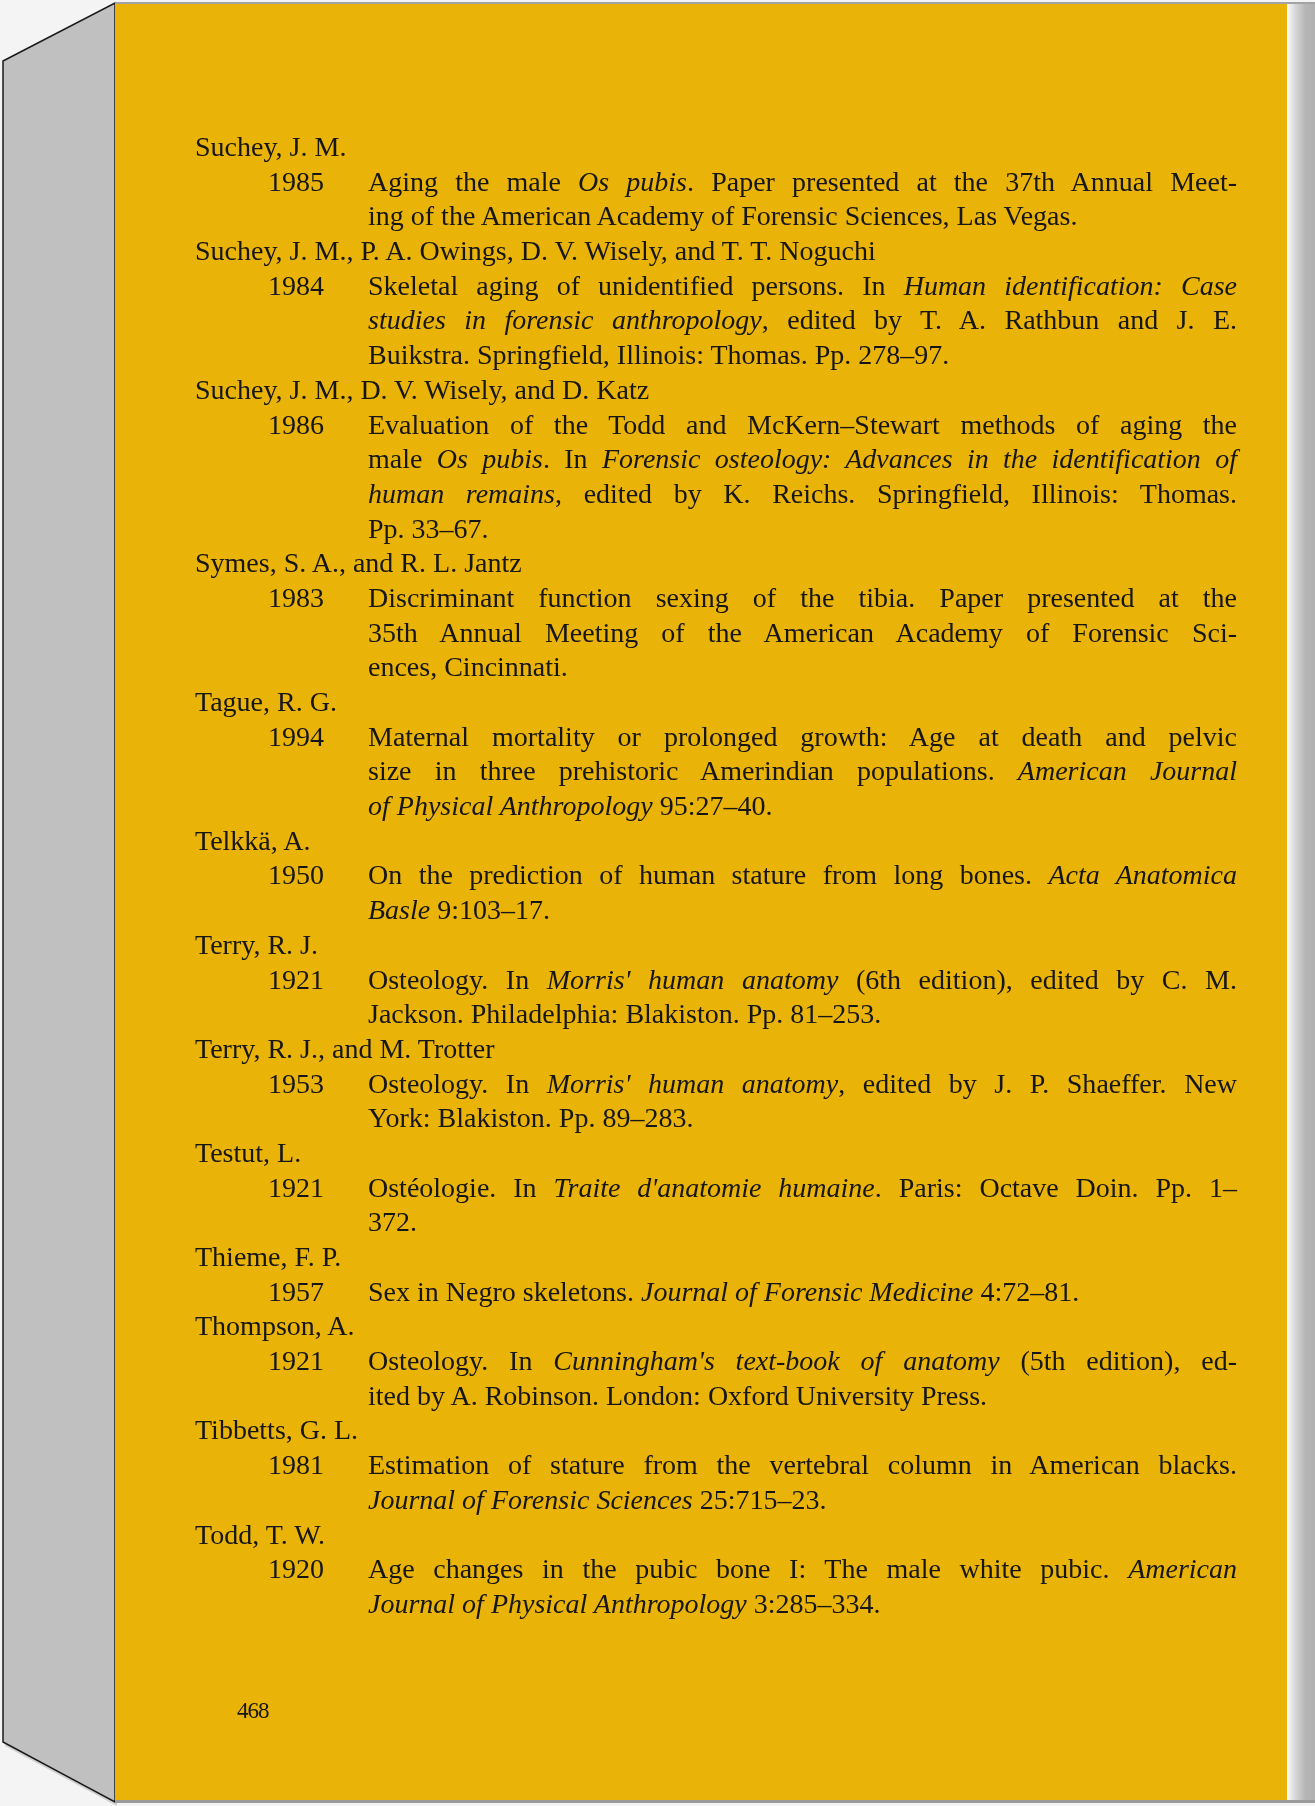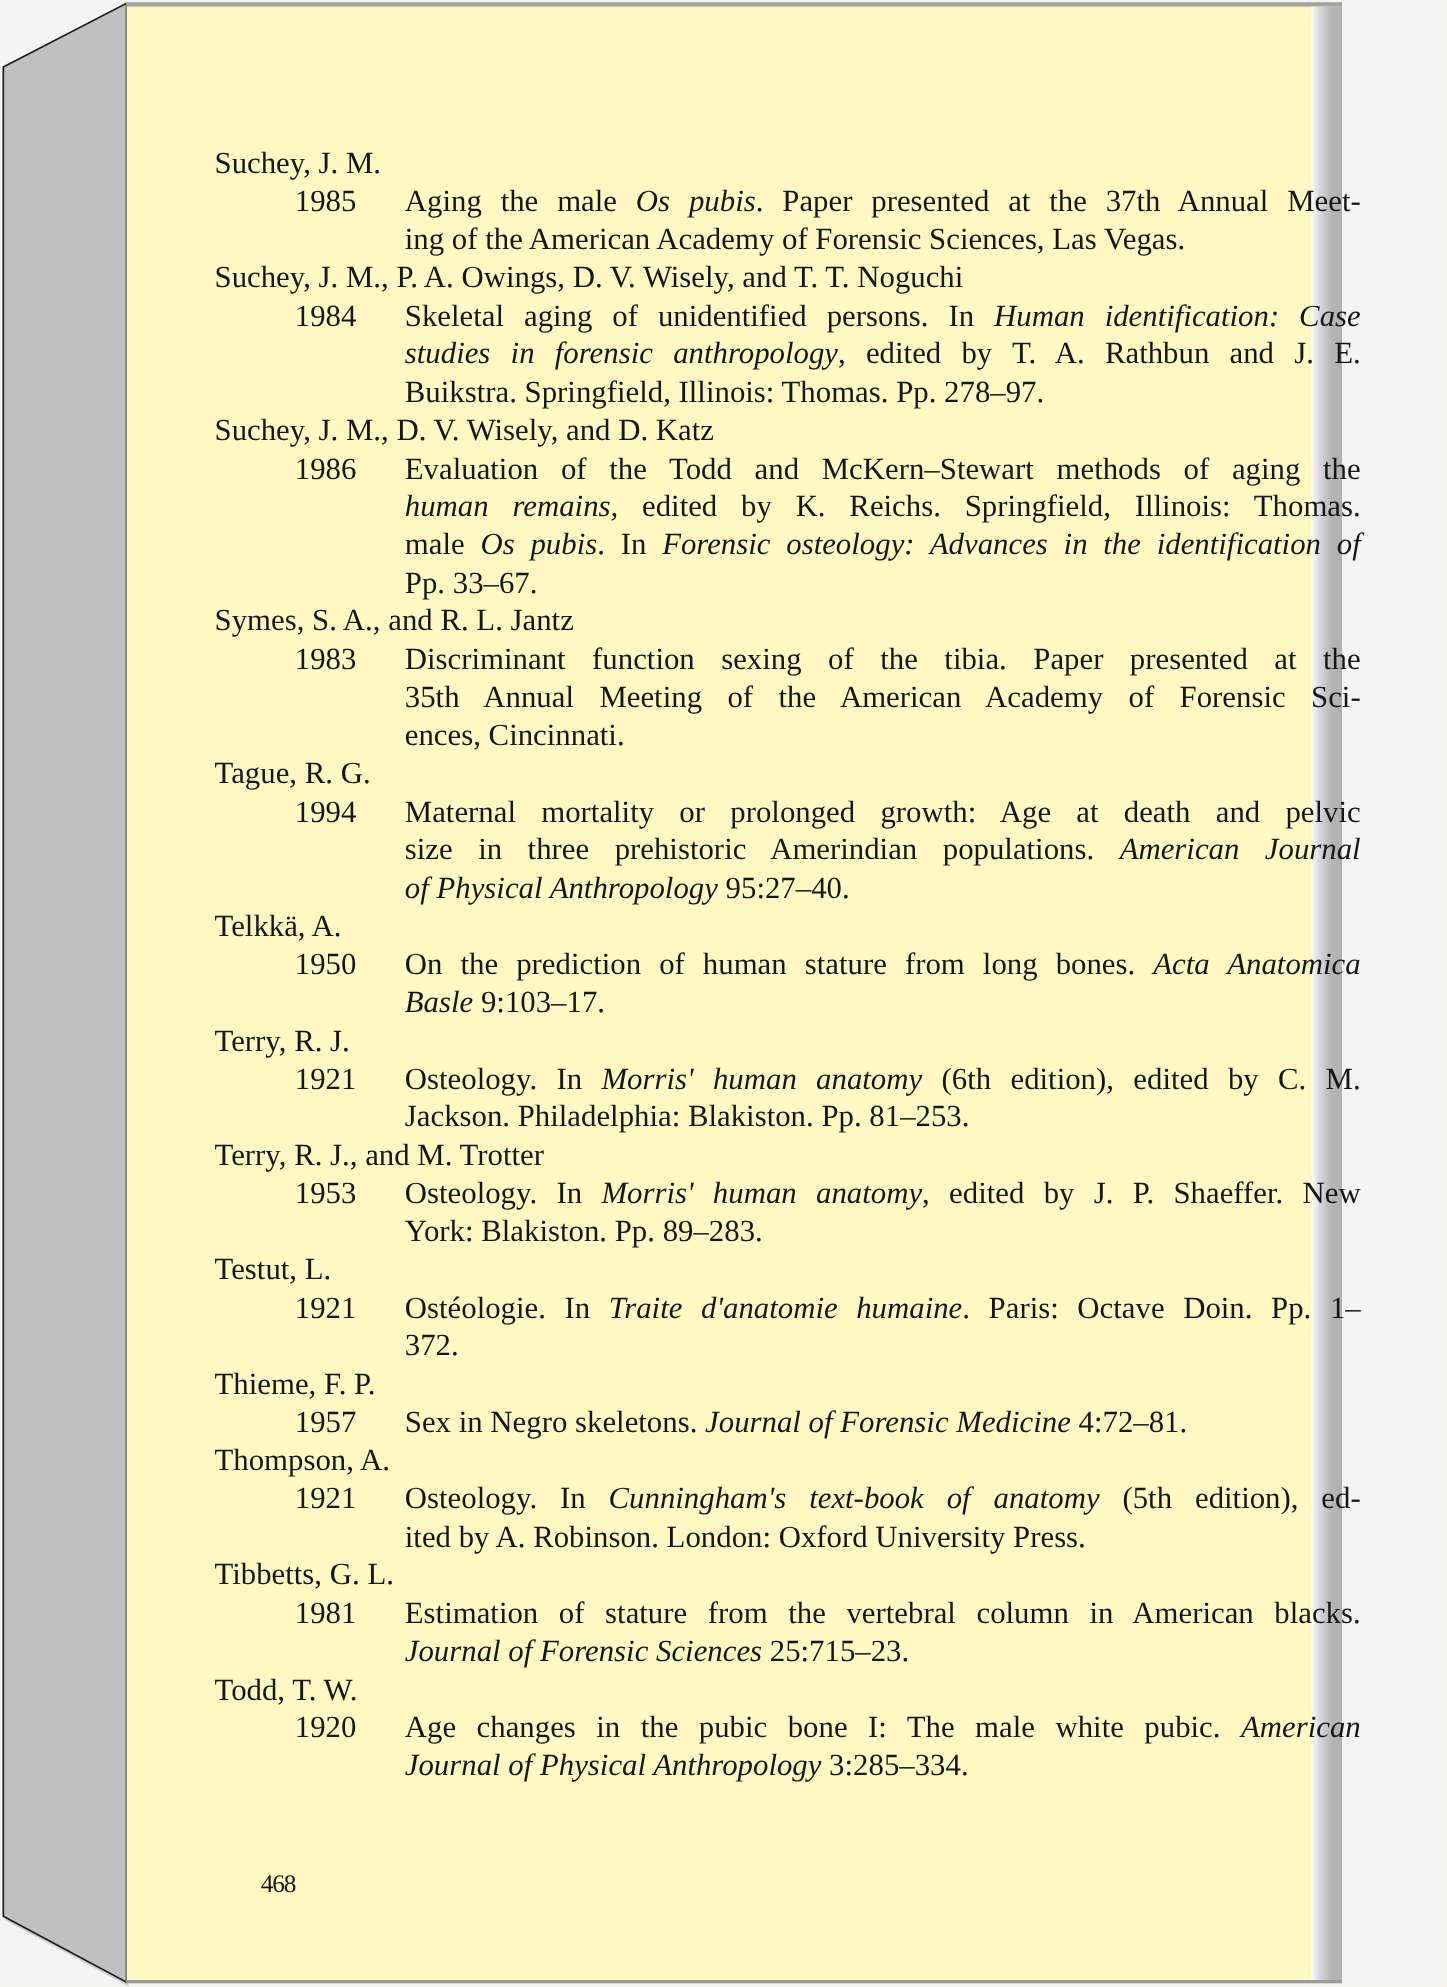--- a/index.html
+++ b/index.html
@@ -6,23 +6,23 @@
   body {
     width: 1315px; height: 1806px; position: relative; overflow: hidden;
     background: #f4f4f4;
     font-family: "Liberation Serif", "DejaVu Serif", serif;
     color: #161616;
   }
   #spine {
     position: absolute; left: 0; top: 0; width: 1315px; height: 1806px;
   }
   #page {
-    position: absolute; left: 115px; top: 2px; width: 1105px; height: 1801px;
-    background: #fef9c3;
-    border-top: 4px solid #a3a3a3;
+    position: absolute; left: 115px; top: 2px; width: 1200px; height: 1801px;
+    background: #eab308;
+    border-top: 2px solid #a3a3a3;
     border-bottom: 3px solid #9a9a9a;
     box-sizing: border-box;
   }
   #right-shadow {
     position: absolute; right: 0; top: 0; width: 28px; height: 100%;
     background: linear-gradient(to right, #fdfdfd 0%, #d6d6d6 30%, #b6b6b6 65%, #b0b0b0 100%);
   }
   #content {
     position: absolute; left: 80px; top: 126px; width: 1008px;
   }
@@ -80,24 +80,24 @@
           <span class="body last"><span>Buikstra. Springfield, Illinois: Thomas. Pp. 278–97.</span></span>
         </div>
       </div>
       <div>
         <div class="line author">Suchey, J. M., D. V. Wisely, and D. Katz</div>
         <div class="line">
           <span class="year">1986</span>
           <span class="body"><span>Evaluation of the Todd and McKern–Stewart methods of aging the</span></span>
         </div>
         <div class="line">
+          <span class="body"><span>male </span><i>Os pubis</i><span>. In </span><i>Forensic osteology: Advances in the identification of</i></span>
+        </div>
+        <div class="line">
           <span class="body"><i>human remains</i><span>, edited by K. Reichs. Springfield, Illinois: Thomas.</span></span>
-        </div>
-        <div class="line">
-          <span class="body"><span>male </span><i>Os pubis</i><span>. In </span><i>Forensic osteology: Advances in the identification of</i></span>
         </div>
         <div class="line">
           <span class="body last"><span>Pp. 33–67.</span></span>
         </div>
       </div>
       <div>
         <div class="line author">Symes, S. A., and R. L. Jantz</div>
         <div class="line">
           <span class="year">1983</span>
           <span class="body"><span>Discriminant function sexing of the tibia. Paper presented at the</span></span>

